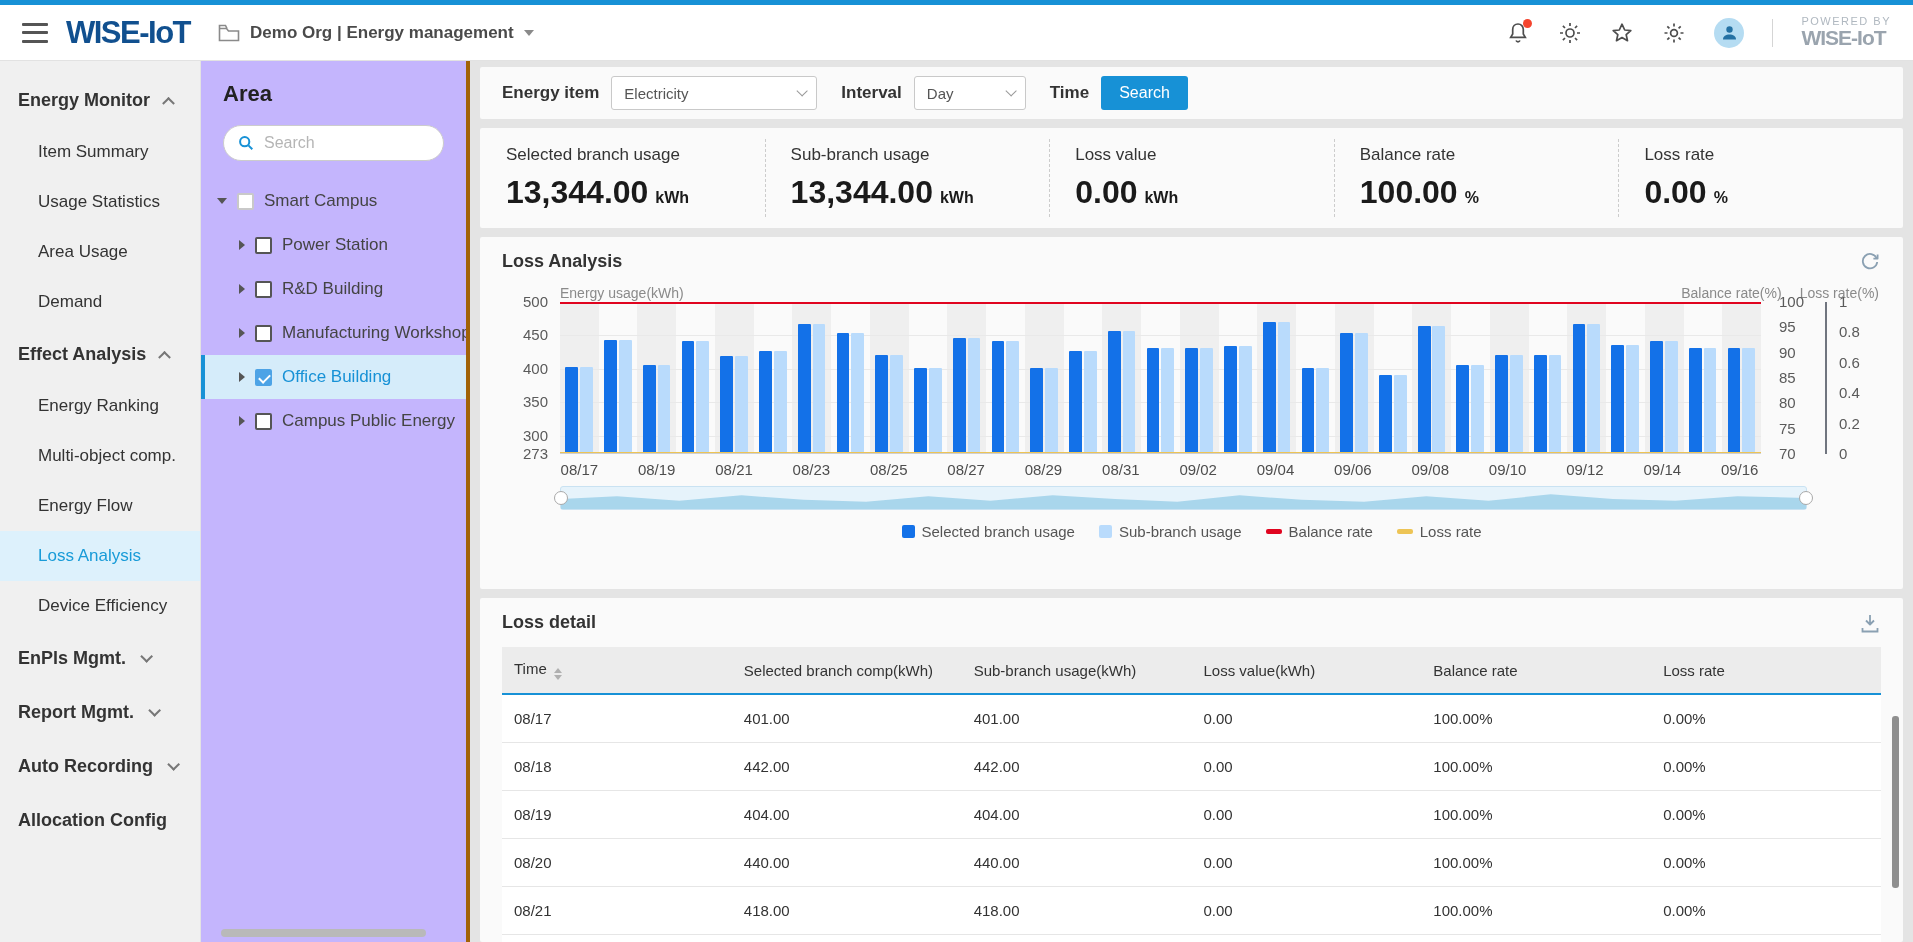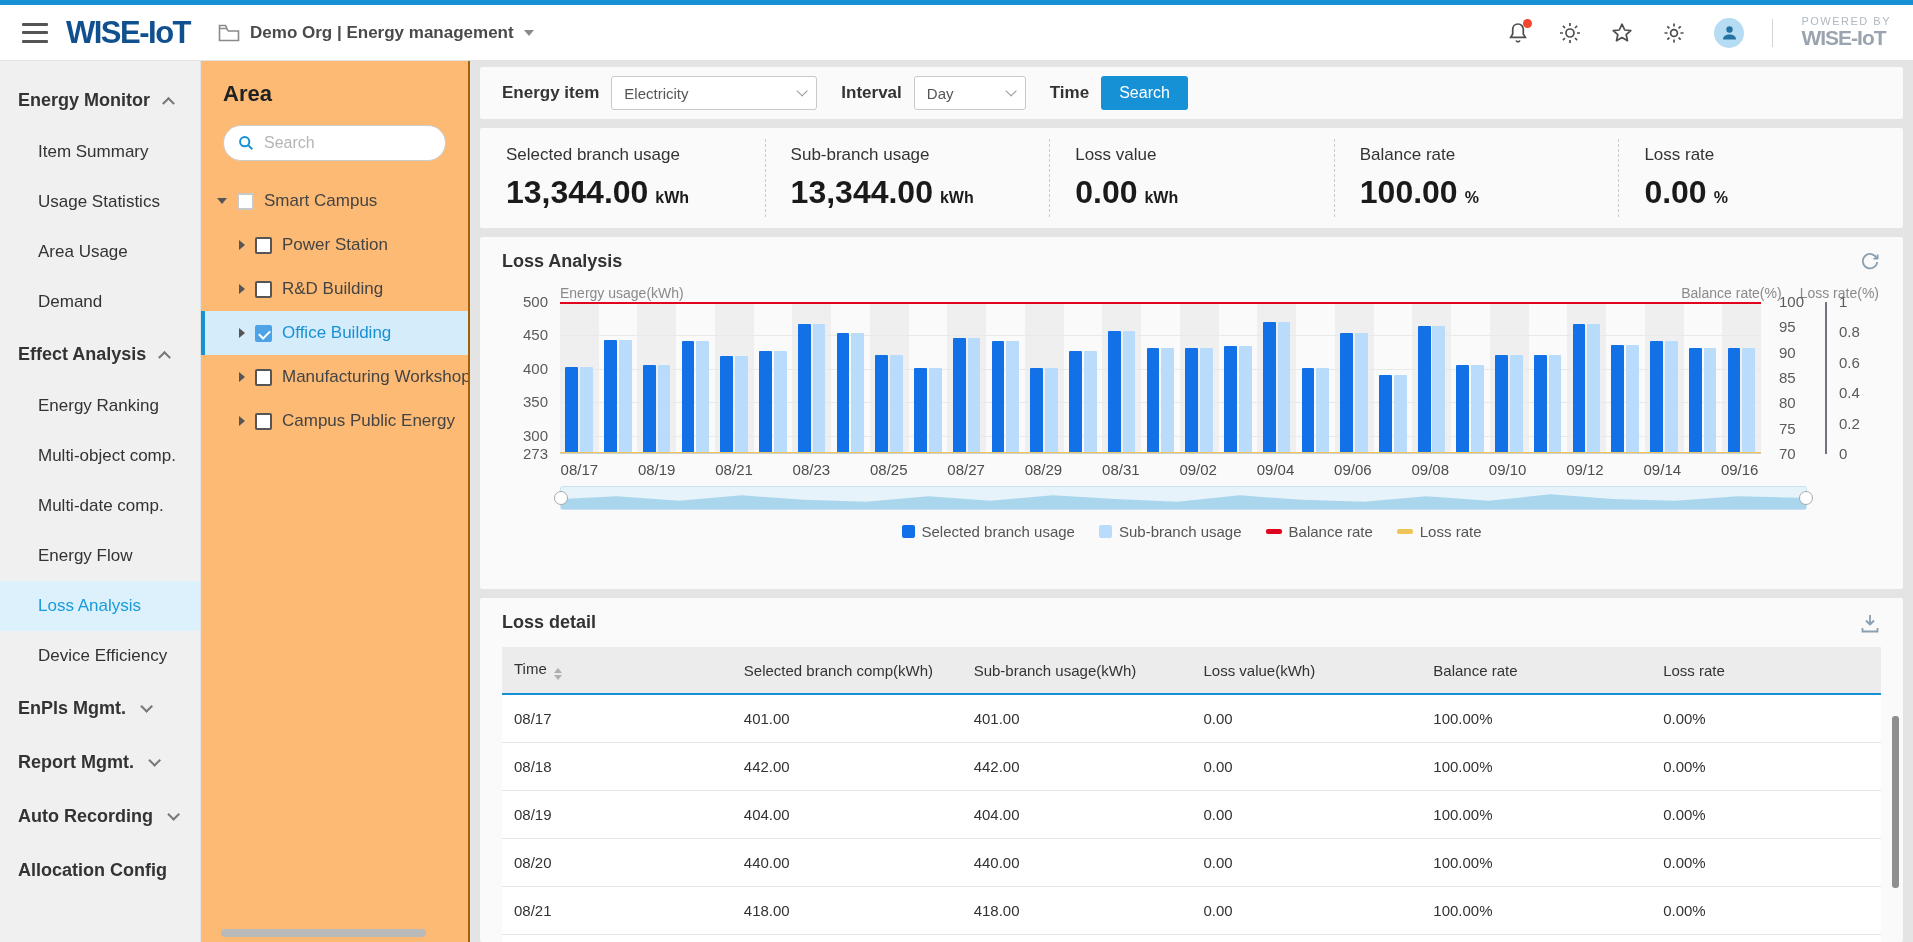--- a/index.html
+++ b/index.html
@@ -30,21 +30,21 @@
   
   .content-row { flex:1; display:flex; min-height:0; }
   .sidebar { width:200px; flex:none; background:#f0f0f0; padding-top:12px; overflow:hidden; }
   .side-sec { height:54px; display:flex; align-items:center; gap:14px; padding-left:18px; font-size:18px; font-weight:700; color:#333; cursor:pointer; white-space:nowrap; }
   .chev { width:9px; height:9px; border-right:2px solid #777; border-bottom:2px solid #777; flex:none; }
   .chev.up { transform:rotate(-135deg) translate(-2px,-2px); }
   .chev.down { transform:rotate(45deg) translateY(-3px); }
   .side-item { height:50px; display:flex; align-items:center; padding-left:38px; font-size:17px; color:#333; cursor:pointer; white-space:nowrap; }
   .side-item.active { background:#ddf1fc; color:#189bd8; }
 
-  .area-panel { width:270px; flex:none; background:#fdba74; border-left:1px solid #e3e3e3; border-right:2px solid #a16207; padding-top:18px; position:relative; overflow:hidden; }
+  .area-panel { width:270px; flex:none; background:#c4b5fd; border-left:1px solid #e3e3e3; border-right:4px solid #a16207; padding-top:18px; position:relative; overflow:hidden; }
   .area-title { font-size:22px; font-weight:700; color:#222; margin:2px 0 18px 22px; }
   .searchbox { margin:0 22px 18px; height:36px; background:#fff; border:1px solid #ccc; border-radius:18px; display:flex; align-items:center; gap:10px; padding:0 14px; }
   .searchbox svg { width:16px; height:16px; flex:none; }
   .searchbox input { border:none; outline:none; background:transparent; font-size:16px; color:#333; width:100%; font-family:"Liberation Sans",sans-serif; }
   .searchbox input::placeholder { color:#b5b5b5; }
   .tree-row { height:44px; display:flex; align-items:center; gap:10px; padding-left:16px; white-space:nowrap; overflow:hidden; cursor:pointer; font-size:17px; color:#444; }
   .tree-row.child { padding-left:38px; }
   .tree-row.selected { background:#d5ecfa; border-left:4px solid #1791d6; padding-left:34px; color:#1791d6; }
   .caret-down { width:0; height:0; border-left:5px solid transparent; border-right:5px solid transparent; border-top:6px solid #555; flex:none; }
   .caret-right { width:0; height:0; border-top:5px solid transparent; border-bottom:5px solid transparent; border-left:6px solid #555; flex:none; }
@@ -181,21 +181,20 @@
         <div class="side-item">Item Summary</div>
         <div class="side-item">Usage Statistics</div>
         <div class="side-item">Area Usage</div>
         <div class="side-item">Demand</div>
         <div class="side-sec">
           <span>Effect Analysis</span>
           <span class="chev up"></span>
         </div>
         <div class="side-item">Energy Ranking</div>
         <div class="side-item">Multi-object comp.</div>
-        <div class="side-item">Multi-date comp.</div>
         <div class="side-item">Energy Flow</div>
         <div class="side-item active">Loss Analysis</div>
         <div class="side-item">Device Efficiency</div>
         <div class="side-sec">
           <span>EnPls Mgmt.</span>
           <span class="chev down"></span>
         </div>
         <div class="side-sec">
           <span>Report Mgmt.</span>
           <span class="chev down"></span>
@@ -227,29 +226,29 @@
           <div class="tree-row child">
             <span class="caret-right"></span>
             <span class="cb"></span>
             <span>Power Station</span>
           </div>
           <div class="tree-row child">
             <span class="caret-right"></span>
             <span class="cb"></span>
             <span>R&amp;D Building</span>
           </div>
+          <div class="tree-row child">
+            <span class="caret-right"></span>
+            <span class="cb"></span>
+            <span>Manufacturing Workshop</span>
+          </div>
           <div class="tree-row child selected">
             <span class="caret-right"></span>
             <span class="cb checked"></span>
             <span>Office Building</span>
-          </div>
-          <div class="tree-row child">
-            <span class="caret-right"></span>
-            <span class="cb"></span>
-            <span>Manufacturing Workshop</span>
           </div>
           <div class="tree-row child">
             <span class="caret-right"></span>
             <span class="cb"></span>
             <span>Campus Public Energy</span>
           </div>
         </div>
       <div class="hscroll"></div>
     </aside>
 

